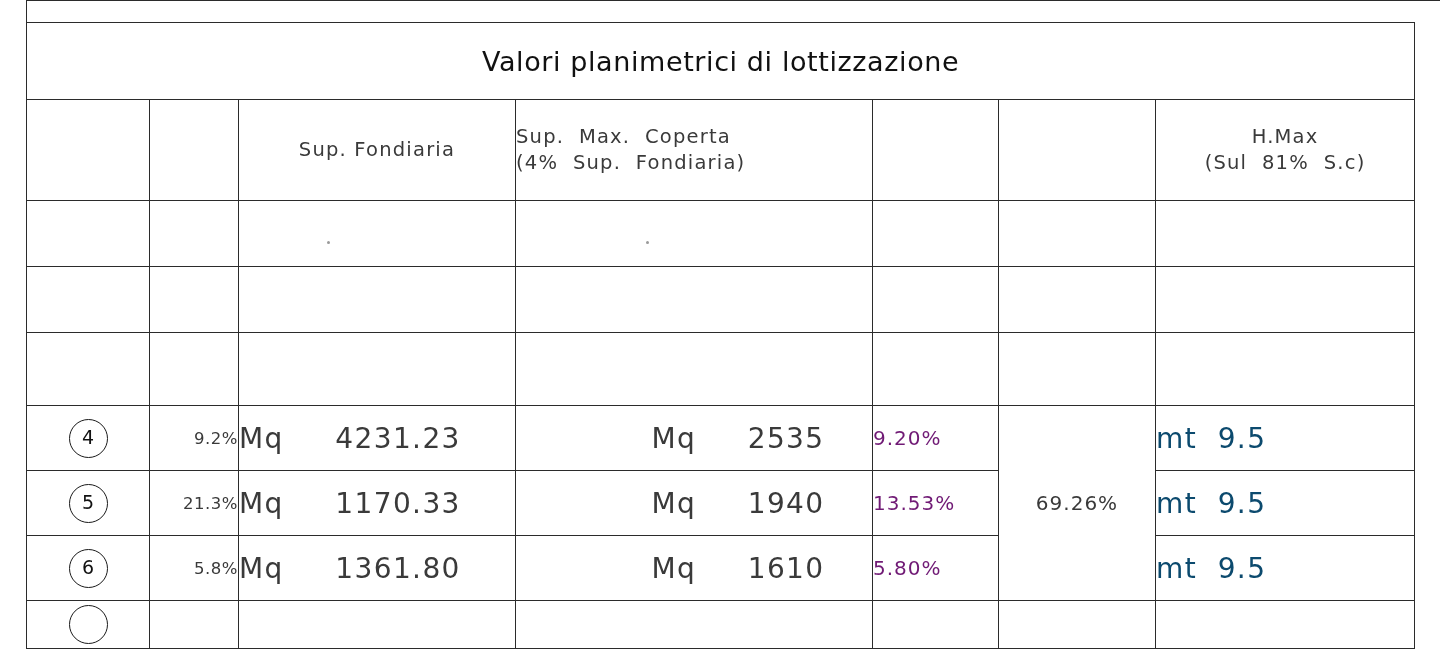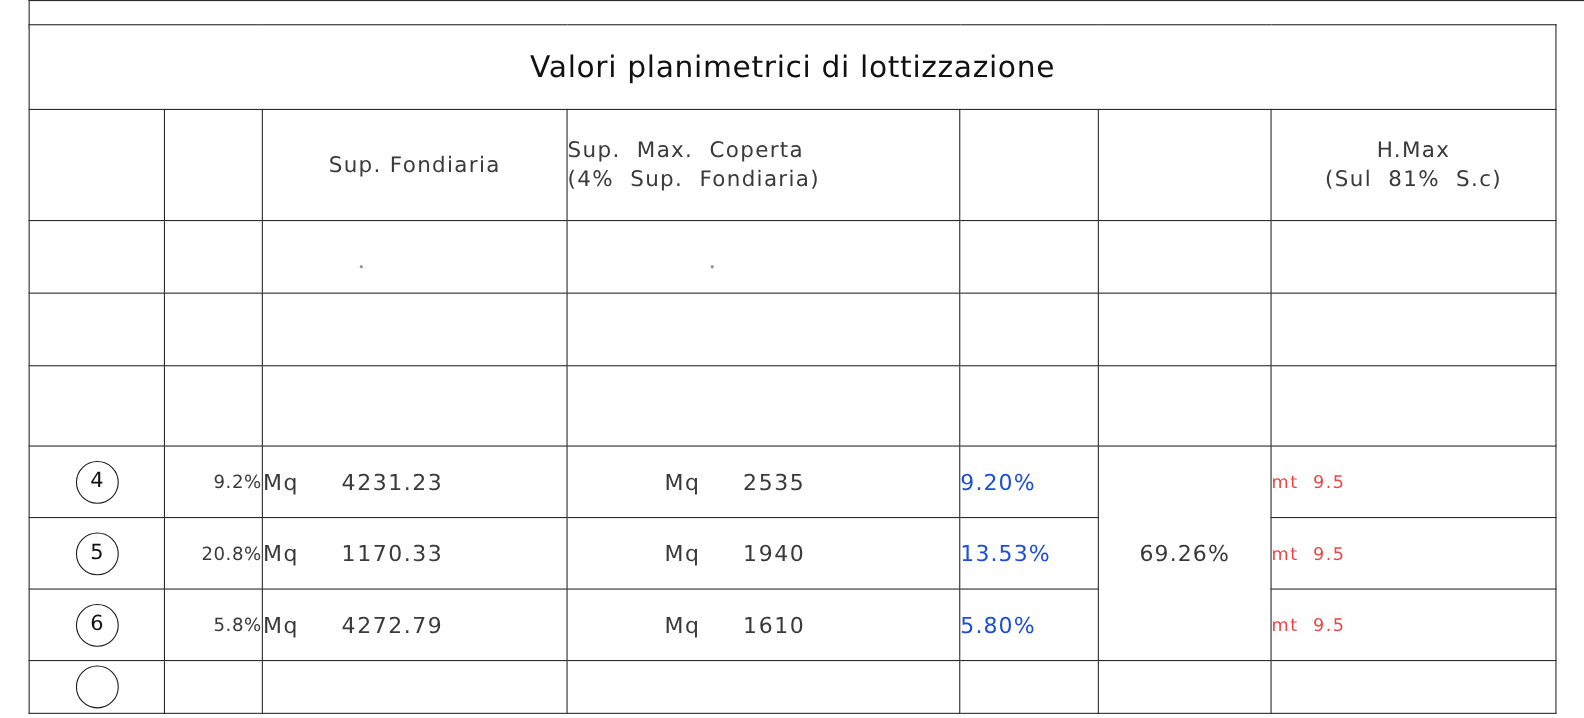--- a/index.html
+++ b/index.html
@@ -120,46 +120,46 @@
     text-align: right;
     font-size: 16.5px;
     color: #3a3a3a;
     letter-spacing: 0.5px;
     padding-top: 14px;
     vertical-align: bottom;
     padding-bottom: 10px;
   }
 
   .mq-cell {
-    font-size: 20px;
+    font-size: 28px;
     color: #3a3a3a;
     letter-spacing: 1.4px;
     white-space: pre;
     padding-left: 36px;
   }
-  .mq-cell.c3 { padding-left: 88px; }
+  .mq-cell.c3 { padding-left: 88px; text-align: center; }
 
   .pct2-cell {
     font-size: 20px;
-    color: #1d4ed8;
+    color: #701a75;
     letter-spacing: 1px;
     padding-left: 14px;
     vertical-align: top;
     padding-top: 8px;
   }
   .tot-cell {
     font-size: 20px;
     color: #3a3a3a;
     letter-spacing: 1px;
     text-align: center;
     vertical-align: middle;
   }
   .h-cell {
-    font-size: 16px;
-    color: #ef4444;
+    font-size: 28px;
+    color: #0c4a6e;
     letter-spacing: 1.4px;
     padding-left: 22px;
     vertical-align: bottom;
     padding-bottom: 10px;
     white-space: pre;
   }
 
   .cut-row td { height: 26px; }
   .cut-lot {
     text-align: center;
@@ -254,33 +254,33 @@
         <td class="mq-cell c3">Mq     2535</td>
         <td class="pct2-cell">9.20%</td>
         <td class="tot-cell" rowspan="3">69.26%</td>
         <td class="h-cell">mt  9.5</td>
       </tr>
 
       <tr class="data-row">
         <td class="lot-cell">
           <span class="lot-circle">5</span>
         </td>
-        <td class="pct-cell">20.8%</td>
+        <td class="pct-cell">21.3%</td>
         <td class="mq-cell">Mq     1170.33</td>
         <td class="mq-cell c3">Mq     1940</td>
         <td class="pct2-cell">13.53%</td>
         <td class="h-cell">mt  9.5</td>
       </tr>
 
       <tr class="data-row">
         <td class="lot-cell">
           <span class="lot-circle">6</span>
         </td>
         <td class="pct-cell">5.8%</td>
-        <td class="mq-cell">Mq     4272.79</td>
+        <td class="mq-cell">Mq     1361.80</td>
         <td class="mq-cell c3">Mq     1610</td>
         <td class="pct2-cell">5.80%</td>
         <td class="h-cell">mt  9.5</td>
       </tr>
 
       <tr class="cut-row">
         <td class="cut-lot">
           <span class="cut-circle"></span>
         </td>
         <td></td>

